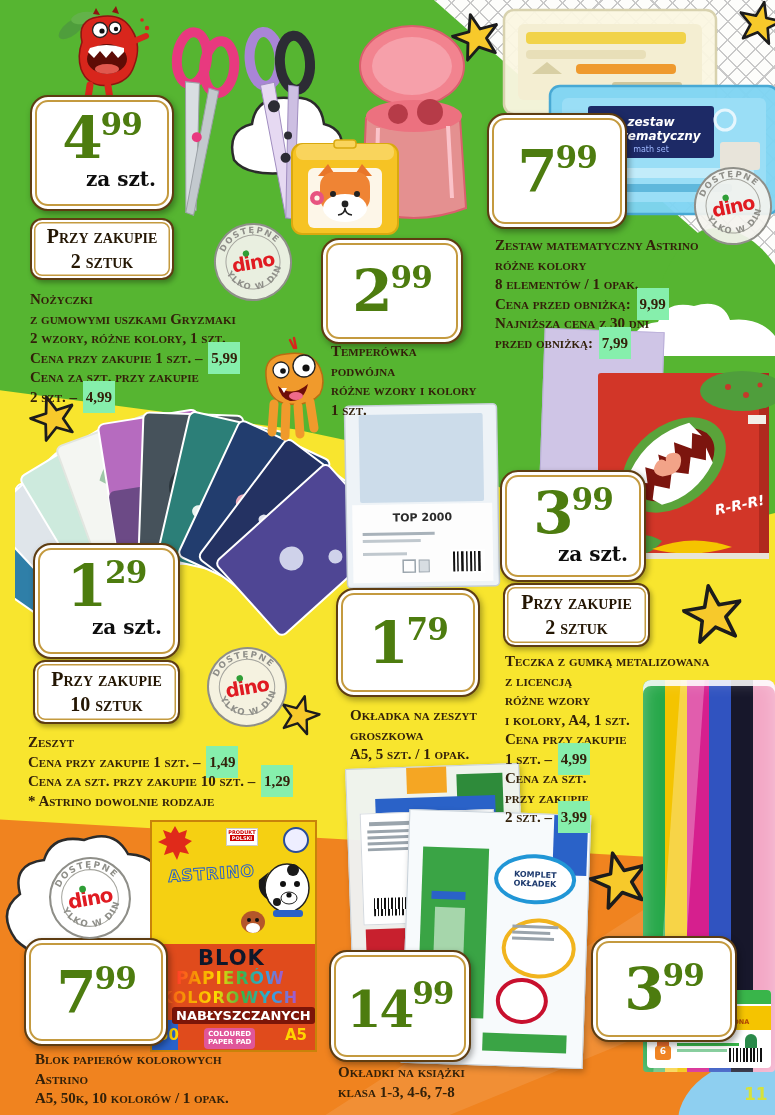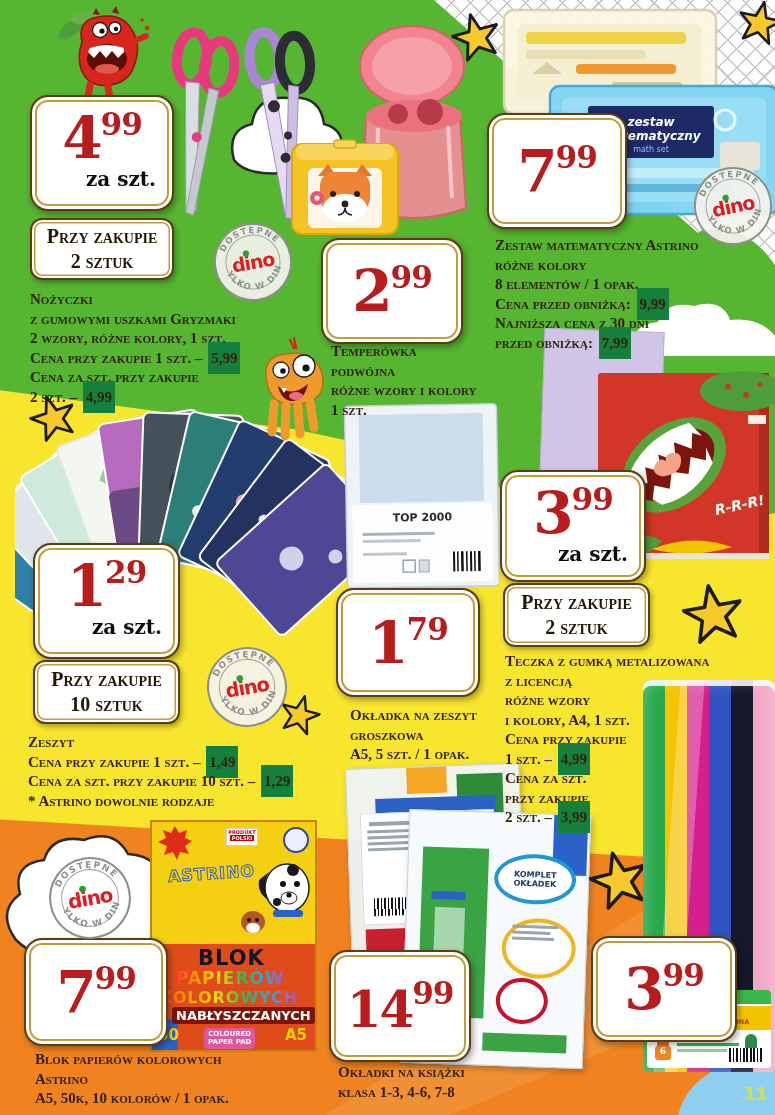--- a/index.html
+++ b/index.html
@@ -11,37 +11,37 @@
   .bg-orange-lite{position:absolute;inset:0;background:rgba(255,255,255,.10);clip-path:polygon(42% 100%,100% 74%,100% 88%,58% 100%);}
   .bg-grid{position:absolute;inset:0;background:
      repeating-linear-gradient(45deg,#c9c9c9 0 1.5px,transparent 1.5px 13px),
      repeating-linear-gradient(-45deg,#c9c9c9 0 1.5px,transparent 1.5px 13px),#fdfdfb;
      clip-path:polygon(56% 0,100% 0,100% 27%);}
   .green-splat{position:absolute;left:648px;top:228px;width:150px;height:270px;background:#56b531;border-radius:45% 55% 40% 60%/50% 45% 55% 50%;}
   .blue-blob{position:absolute;left:678px;top:1052px;width:220px;height:140px;background:#8ecff0;border-radius:50%;}
   
   .pb{position:absolute;background:#fff;border:2px solid #5e3d12;border-radius:18px;
       box-shadow:inset 0 0 0 3px #fff,inset 0 0 0 5px #c49a3f,2px 3px 6px rgba(0,0,0,.35);z-index:6;}
-  .pv{font-family:"DejaVu Serif",serif;font-weight:bold;color:#b91c1c;text-align:center;line-height:1;letter-spacing:-2px;margin-top:12px;}
+  .pv{font-family:"DejaVu Serif",serif;font-weight:bold;color:#4d7c0f;text-align:center;line-height:1;letter-spacing:-2px;margin-top:12px;}
   .pv .m{font-size:58px;}
   .pv .c{font-size:31px;vertical-align:23px;letter-spacing:-1px;}
   .pv.small4 .m{font-size:50px;}
   .pu{font-family:"DejaVu Serif",serif;font-weight:bold;font-size:20px;color:#0d0d0d;text-align:right;padding-right:16px;margin-top:0;}
   .pb.nounit{display:flex;align-items:center;justify-content:center;}
   .pb.nounit .pv{margin-top:0;}
   
   .ib{position:absolute;background:#fff;border:2px solid #5e3d12;border-radius:12px;
       box-shadow:inset 0 0 0 2px #fff,inset 0 0 0 3.5px #c49a3f,2px 3px 5px rgba(0,0,0,.3);
       font-family:"Liberation Serif",serif;font-variant:small-caps;font-weight:bold;font-size:20px;line-height:1.25;
       color:#241603;text-align:center;display:flex;flex-direction:column;justify-content:center;z-index:6;}
   
   .desc{position:absolute;font-family:"Liberation Serif",serif;font-variant:small-caps;font-weight:bold;
         font-size:15px;line-height:1.3;color:#33210a;z-index:6;}
   .dl{white-space:nowrap;}
-  .hl{background:#15803d;padding:8px 3px;margin-left:2px;}
+  .hl{background:#86efac;padding:8px 3px;margin-left:2px;}
   .right .dl{text-align:right;}
   
   .stamp{z-index:7;}
   .stamp-arc{font-family:"DejaVu Sans",sans-serif;font-size:8.5px;font-weight:bold;fill:#8f8f89;letter-spacing:1.5px;}
   .stamp-brand{font-family:"DejaVu Sans",sans-serif;font-size:19px;font-weight:bold;fill:#e01b22;letter-spacing:-1px;}
   
   .prod{z-index:3;}
   .pack-crepe{position:absolute;left:643px;top:680px;width:132px;height:392px;z-index:4;
      background:linear-gradient(90deg,#27a84a 0 16.6%,#f4c400 16.6% 33.3%,#d61f8e 33.3% 50%,#3053c0 50% 66.6%,#17172b 66.6% 83.3%,#f3a8c6 83.3% 100%);
      border-radius:8px 8px 4px 4px;box-shadow:inset 0 6px 0 rgba(255,255,255,.85),inset 0 0 18px rgba(255,255,255,.35);}

